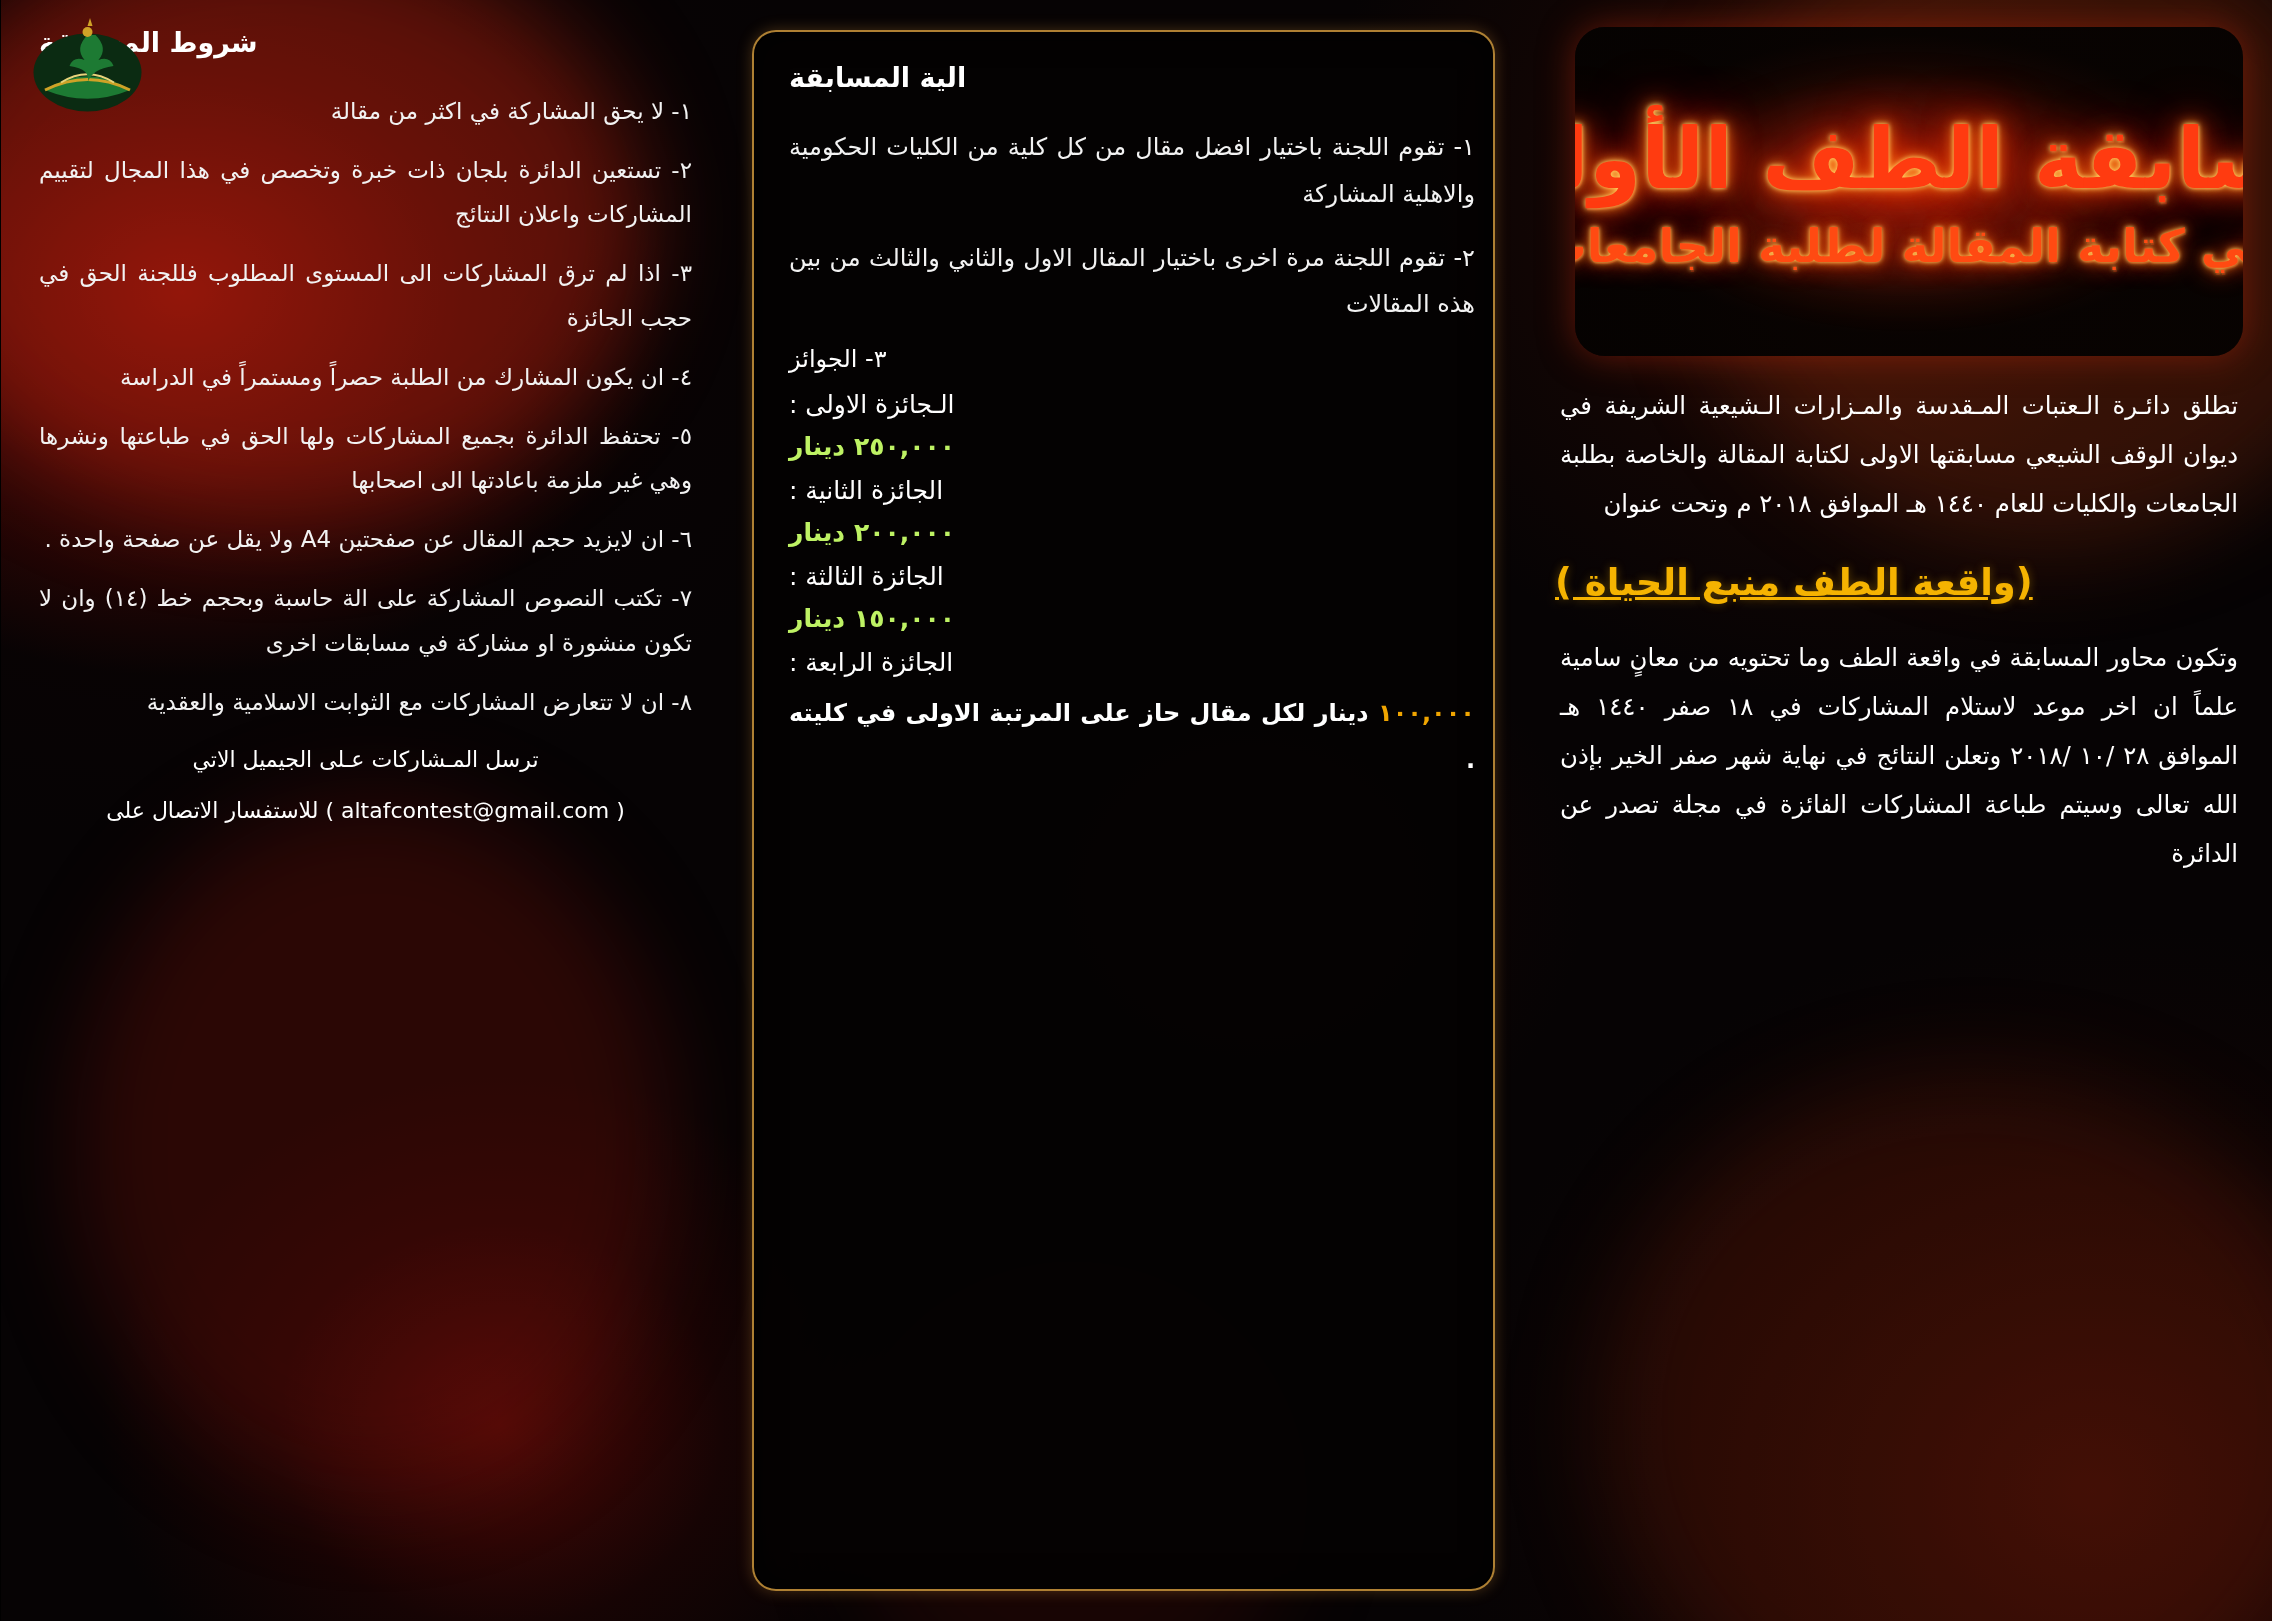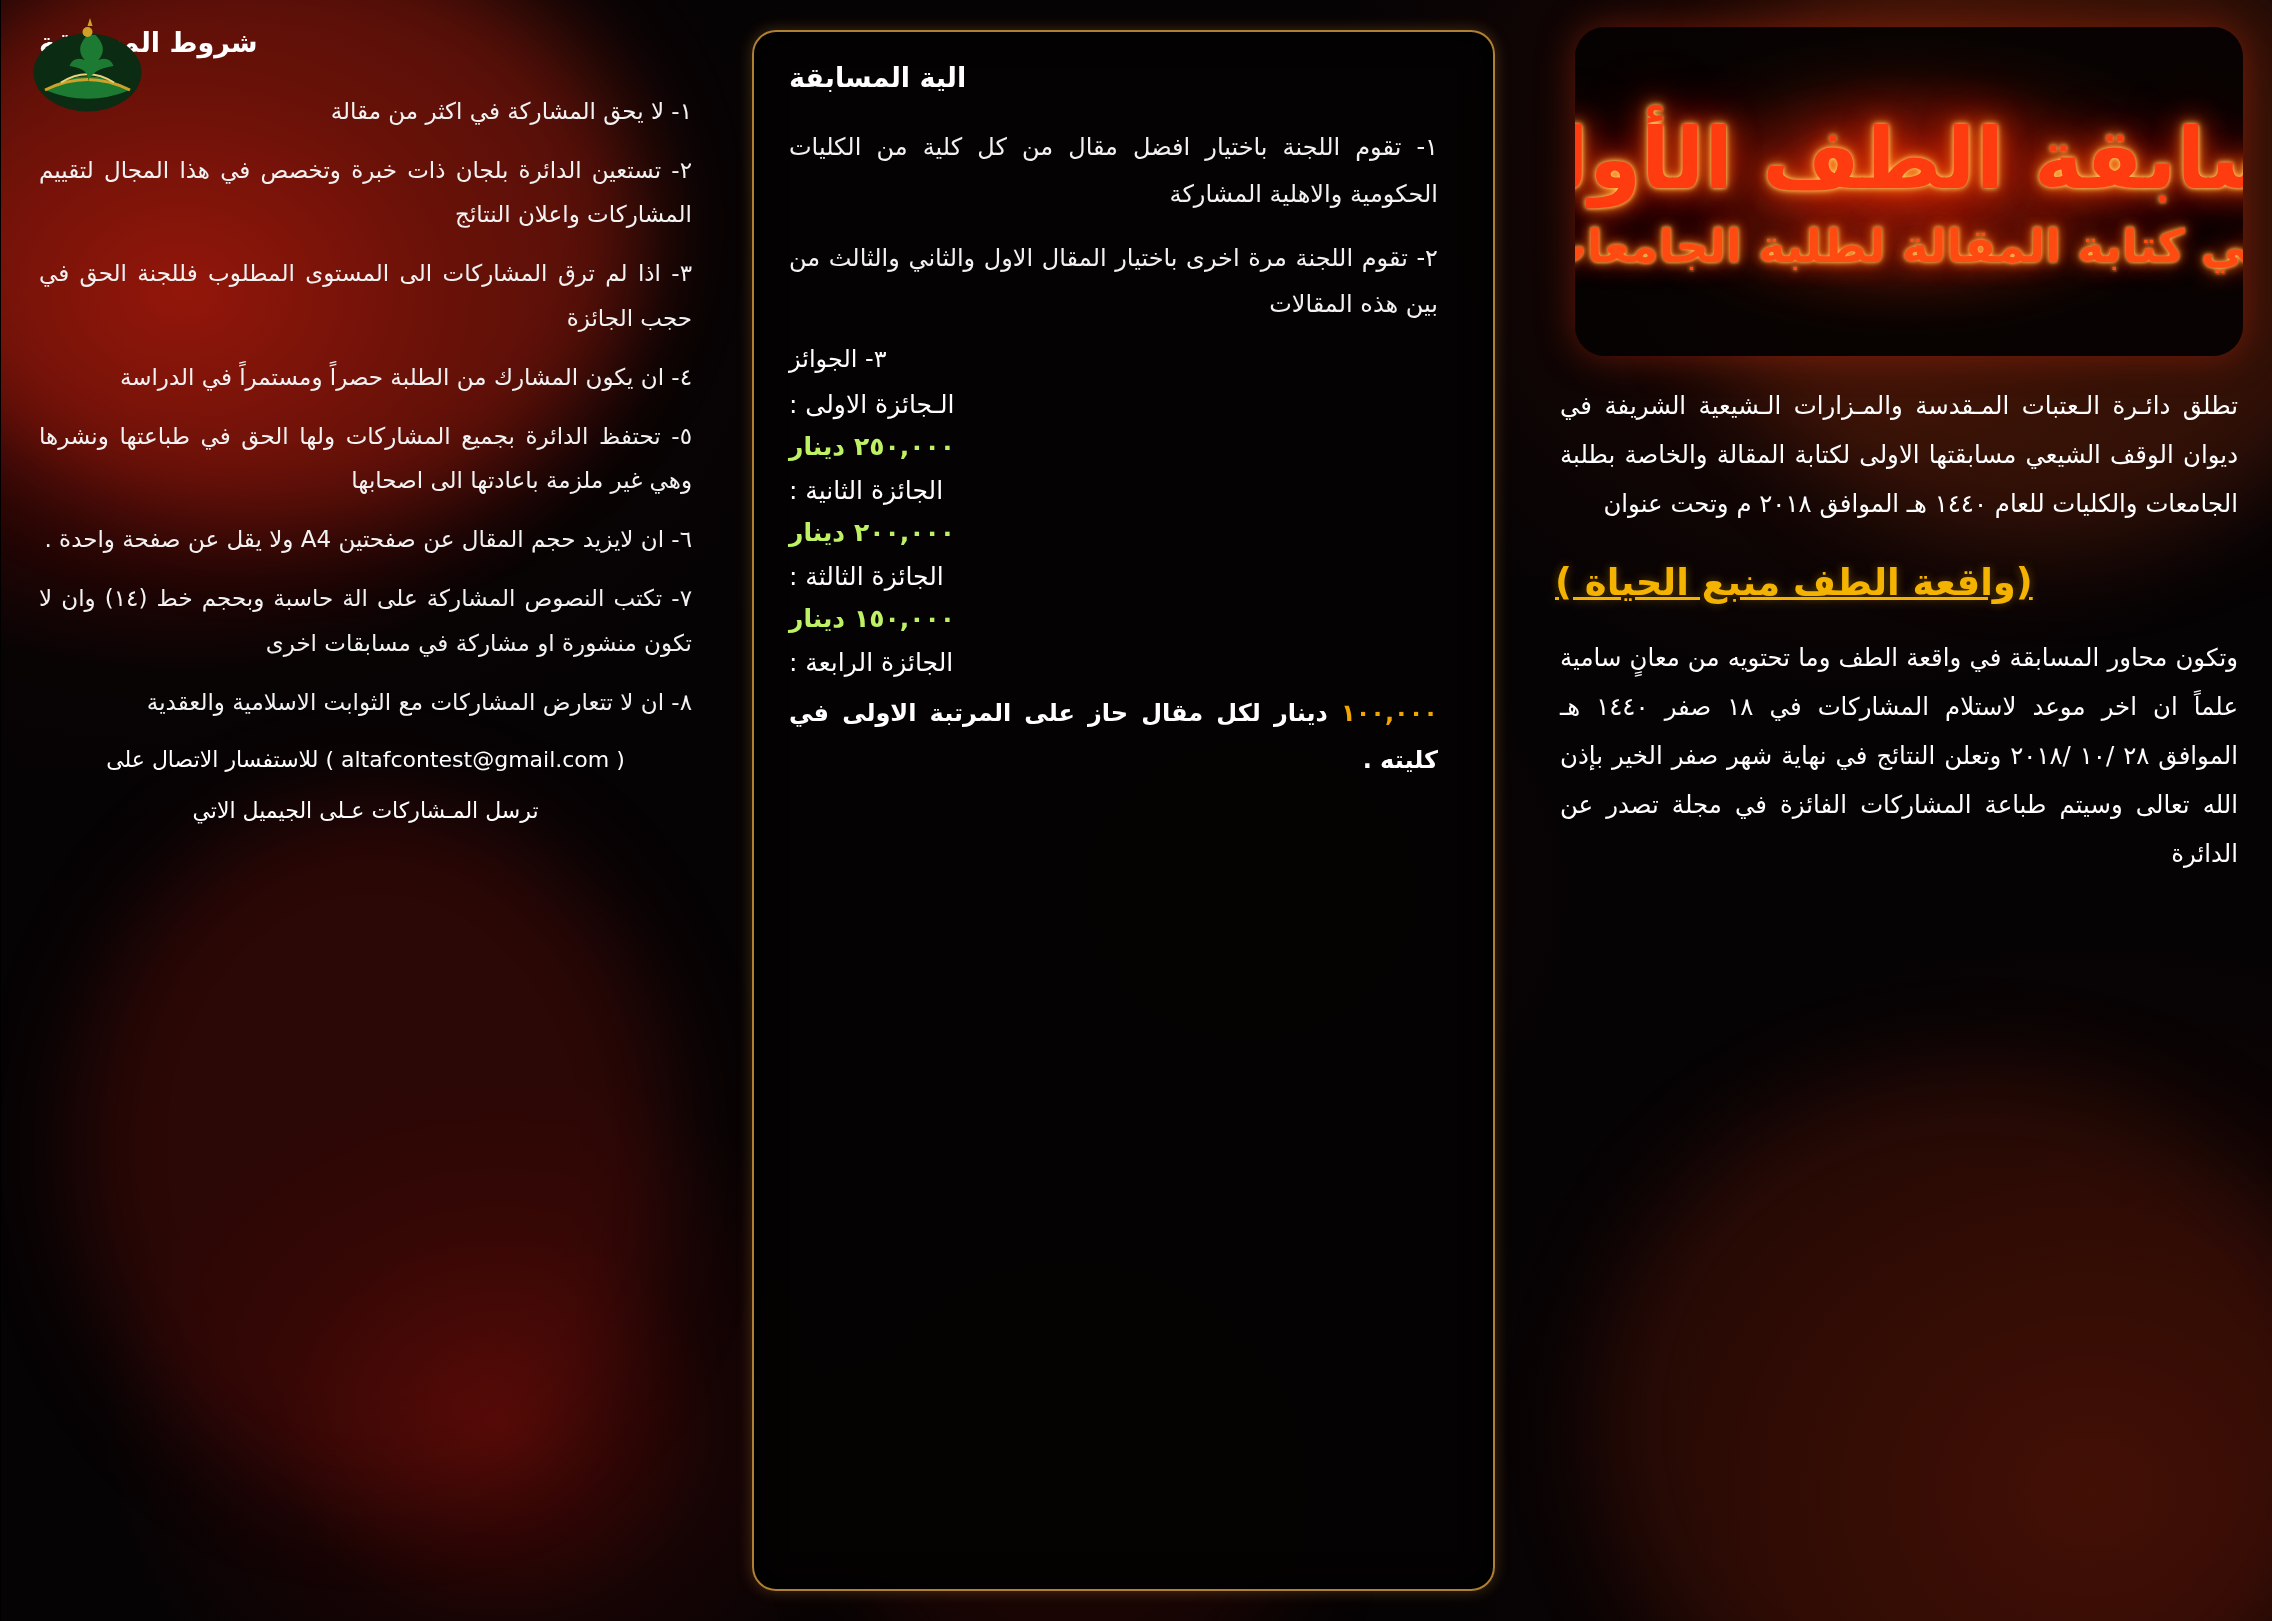--- a/index.html
+++ b/index.html
@@ -35,21 +35,21 @@
   .s4 { right: -75px; bottom: -150px; width: 748px; height: 698px; background: rgba(120,28,8,0.28); }
   .s5 { left: 848px; bottom: -100px; width: 449px; height: 449px; background: rgba(90,14,6,0.22); }
 
   
   .panel {
     position: absolute;
     background: rgba(4,2,2,0.92);
     border: 2px solid rgba(205,150,60,0.85);
     border-radius: 24px;
     box-shadow: 0 0 15px rgba(255,180,70,0.25), inset 0 0 30px rgba(0,0,0,0.9);
-    padding: 30px 55px 20px 35px;
+    padding: 30px 18px 20px 35px;
   }
   
   #col-right {
     right: 30px;
     top: 7px;
     width: 688px;
     height: 1591px;
     background: transparent;
     border: none;
     box-shadow: none;
@@ -260,22 +260,22 @@
     <div class="item">١- لا يحق المشاركة في اكثر من مقالة</div>
     <div class="item">٢- تستعين الدائرة بلجان ذات خبرة وتخصص في هذا المجال لتقييم المشاركات واعلان النتائج</div>
     <div class="item">٣- اذا لم ترق المشاركات الى المستوى المطلوب فللجنة الحق في حجب الجائزة</div>
     <div class="item">٤- ان يكون المشارك من الطلبة حصراً ومستمراً  في الدراسة</div>
     <div class="item">٥- تحتفظ الدائرة بجميع المشاركات ولها الحق في طباعتها  ونشرها وهي غير ملزمة باعادتها الى اصحابها</div>
     <div class="item">٦- ان لايزيد حجم المقال عن صفحتين A4 ولا يقل عن صفحة واحدة .</div>
     <div class="item">٧- تكتب النصوص المشاركة على الة حاسبة وبحجم خط (١٤) وان لا تكون منشورة او مشاركة في مسابقات اخرى</div>
     <div class="item">٨- ان لا تتعارض المشاركات مع الثوابت الاسلامية والعقدية</div>
 
     <div class="contact">
+      <div class="contact-line">ترسل المـشاركات عـلى الجيميل الاتي</div>
       <div class="contact-line email">( altafcontest@gmail.com )   للاستفسار الاتصال على</div>
-      <div class="contact-line">ترسل المـشاركات عـلى الجيميل الاتي</div>
     </div>
   </div>
 
   <svg style="position:absolute; left:30px; top:15px; width:115px; height:110px;" viewBox="0 0 230 220">
     <ellipse cx="115" cy="115" rx="108" ry="78" fill="#0b2b12"></ellipse>
     <path d="M30 150 Q115 95 200 150 Q115 185 30 150 Z" fill="#1d7a33"></path>
     <path d="M30 150 Q115 108 200 150" fill="none" stroke="#cfa227" stroke-width="6"></path>
     <path d="M62 135 Q115 102 168 135" fill="none" stroke="#e8d37a" stroke-width="4"></path>
     <path d="M115 40 q-26 26 -6 50 q-22 -8 -30 12 q44 6 36 34 q8 -28 52 -34 q-8 -20 -30 -12 q20 -24 -6 -50 z" fill="#1d7a33"></path>
     <circle cx="115" cy="34" r="10" fill="#cfa227"></circle>

